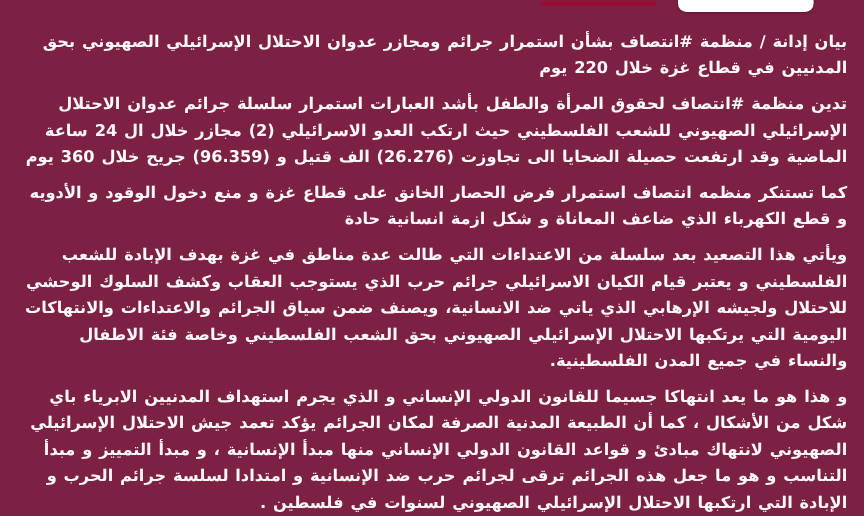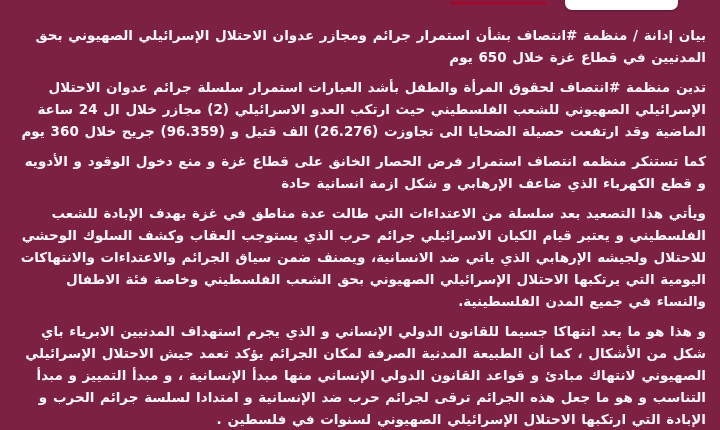--- a/index.html
+++ b/index.html
@@ -58,21 +58,21 @@
 </head>
 <body>
 
 <div class="page">
 
   <div class="top-accent-line"></div>
 
   <div class="cropped-button"></div>
 
   <div class="statement">
-    <p>بيان إدانة / منظمة #انتصاف بشأن استمرار جرائم ومجازر عدوان الاحتلال الإسرائيلي الصهيوني بحق المدنيين في قطاع غزة خلال 650 يوم</p>
+    <p>بيان إدانة / منظمة #انتصاف بشأن استمرار جرائم ومجازر عدوان الاحتلال الإسرائيلي الصهيوني بحق المدنيين في قطاع غزة خلال 220 يوم</p>
     <p>تدين منظمة #انتصاف لحقوق المرأة والطفل بأشد العبارات استمرار سلسلة جرائم عدوان الاحتلال الإسرائيلي الصهيوني للشعب الفلسطيني حيث ارتكب العدو الاسرائيلي (2) مجازر خلال ال 24 ساعة الماضية وقد ارتفعت حصيلة الضحايا الى تجاوزت (26.276) الف قتيل و (96.359) جريح خلال 360 يوم</p>
-    <p>كما تستنكر منظمه انتصاف استمرار فرض الحصار الخانق على قطاع غزة و منع دخول الوقود و الأدويه و قطع الكهرباء الذي ضاعف الإرهابي و شكل ازمة انسانية حادة</p>
+    <p>كما تستنكر منظمه انتصاف استمرار فرض الحصار الخانق على قطاع غزة و منع دخول الوقود و الأدويه و قطع الكهرباء الذي ضاعف المعاناة و شكل ازمة انسانية حادة</p>
     <p>ويأتي هذا التصعيد بعد سلسلة من الاعتداءات التي طالت عدة مناطق في غزة بهدف الإبادة للشعب الفلسطيني و يعتبر قيام الكيان الاسرائيلي جرائم حرب الذي يستوجب العقاب وكشف السلوك الوحشي للاحتلال ولجيشه الإرهابي الذي ياتي ضد الانسانية، ويصنف ضمن سياق الجرائم والاعتداءات والانتهاكات اليومية التي يرتكبها الاحتلال الإسرائيلي الصهيوني بحق الشعب الفلسطيني وخاصة فئة الاطفال والنساء في جميع المدن الفلسطينية.</p>
     <p>و هذا هو ما يعد انتهاكا جسيما للقانون الدولي الإنساني و الذي يجرم استهداف المدنيين الابرياء باي شكل من الأشكال ، كما أن الطبيعة المدنية الصرفة لمكان الجرائم يؤكد تعمد جيش الاحتلال الإسرائيلي الصهيوني لانتهاك مبادئ و قواعد القانون الدولي الإنساني منها مبدأ الإنسانية ، و مبدأ التمييز و مبدأ التناسب و هو ما جعل هذه الجرائم ترقى لجرائم حرب ضد الإنسانية و امتدادا لسلسة جرائم الحرب و الإبادة التي ارتكبها الاحتلال الإسرائيلي الصهيوني لسنوات في فلسطين .</p>
 
   </div>
 
 </div>
 
 </body></html>

